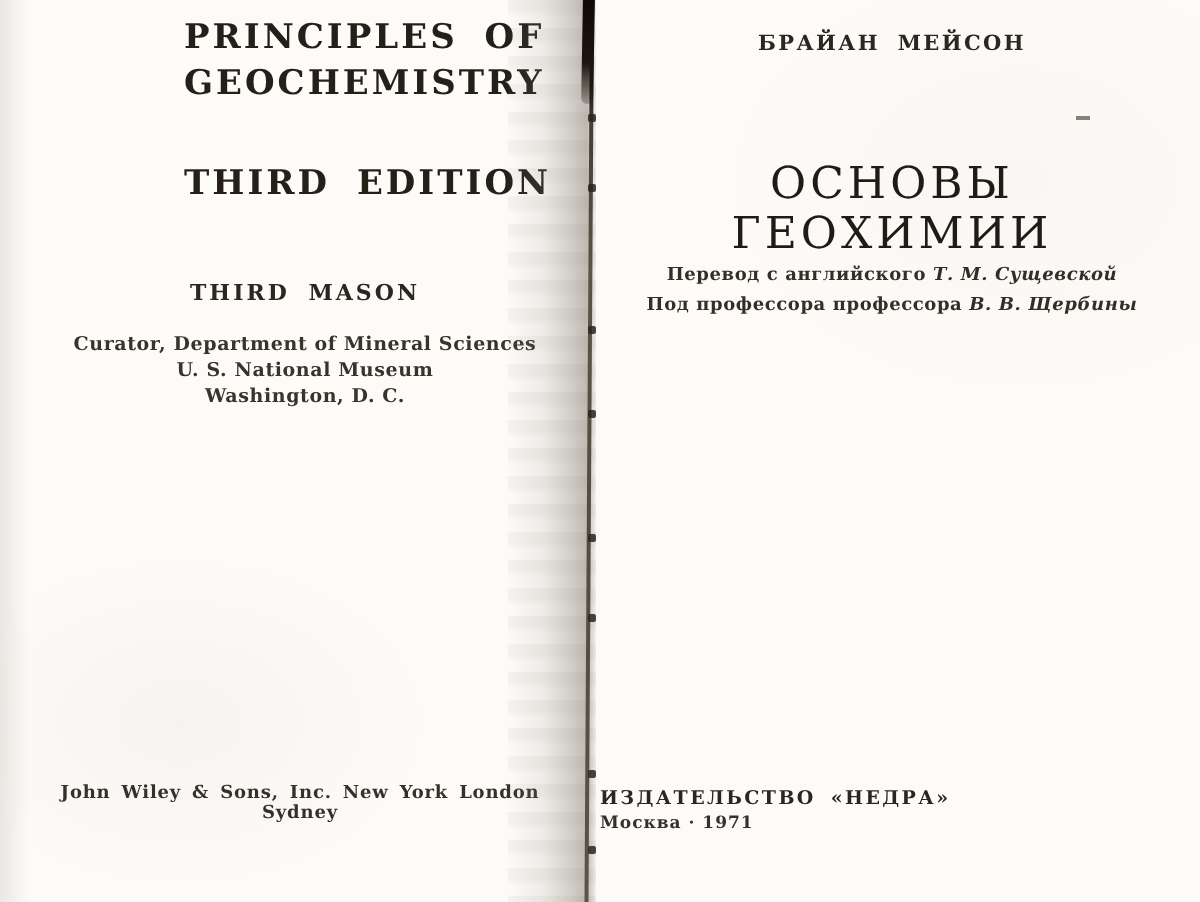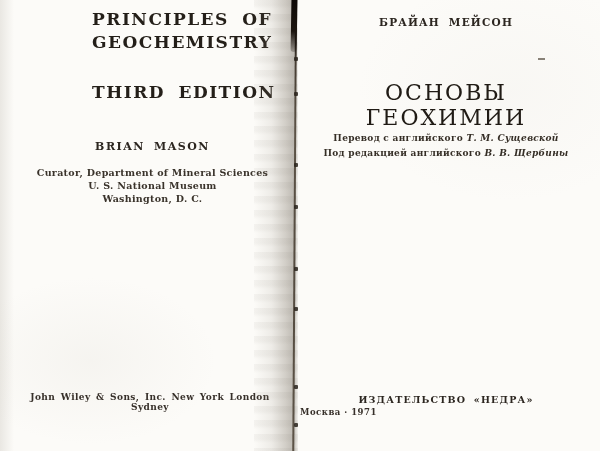--- a/index.html
+++ b/index.html
@@ -70,21 +70,20 @@
   .ru-credits {
     left: 300px; top: 131px; width: 292px;
     text-align: center;
     font-size: 9px; font-weight: bold;
     line-height: 15px; letter-spacing: 0.3px;
     color: #352e26;
   }
   .ru-credits .name { font-style: italic; }
   .ru-publisher {
     left: 300px; top: 394px; width: 292px;
-    text-align: center;
     font-size: 9.5px; font-weight: bold;
     letter-spacing: 1.2px; word-spacing: 3px;
     color: #2c2620;
   }
   .ru-cityyear {
     left: 300px; top: 407px; width: 292px;
     font-size: 8.5px; font-weight: bold;
     letter-spacing: 0.5px;
     color: #37302a;
   }
@@ -139,21 +138,21 @@
 
 <div class="scan">
 
   <div class="abs en-title">
     <div>PRINCIPLES OF</div>
     <div>GEOCHEMISTRY</div>
   </div>
 
   <div class="abs en-edition">THIRD EDITION</div>
 
-  <div class="abs en-author">BRIAN MASON</div>
+  <div class="abs en-author">THIRD MASON</div>
 
   <div class="abs en-affil">
     <div>Curator, Department of Mineral Sciences</div>
     <div>U. S. National Museum</div>
     <div>Washington, D. C.</div>
   </div>
 
   <div class="abs en-imprint">John Wiley &amp; Sons, Inc. New York London Sydney</div>
 
   <div class="abs gutter"></div>
@@ -169,19 +168,19 @@
   <div class="abs stitch" style="top:423px"></div>
   <div class="abs left-edge-shade"></div>
   <div class="abs artifact-dash"></div>
 
   <div class="abs ru-author">БРАЙАН МЕЙСОН</div>
 
   <div class="abs ru-title">ОСНОВЫ ГЕОХИМИИ</div>
 
   <div class="abs ru-credits">
     <div><span>Перевод с английского </span><span class="name">Т. М. Сущевской</span></div>
-    <div><span>Под редакцией английского </span><span class="name">В. В. Щербины</span></div>
+    <div><span>Под профессора профессора </span><span class="name">В. В. Щербины</span></div>
   </div>
 
   <div class="abs ru-publisher">ИЗДАТЕЛЬСТВО «НЕДРА»</div>
   <div class="abs ru-cityyear">Москва · 1971</div>
 
 </div>
 
 </body></html>

